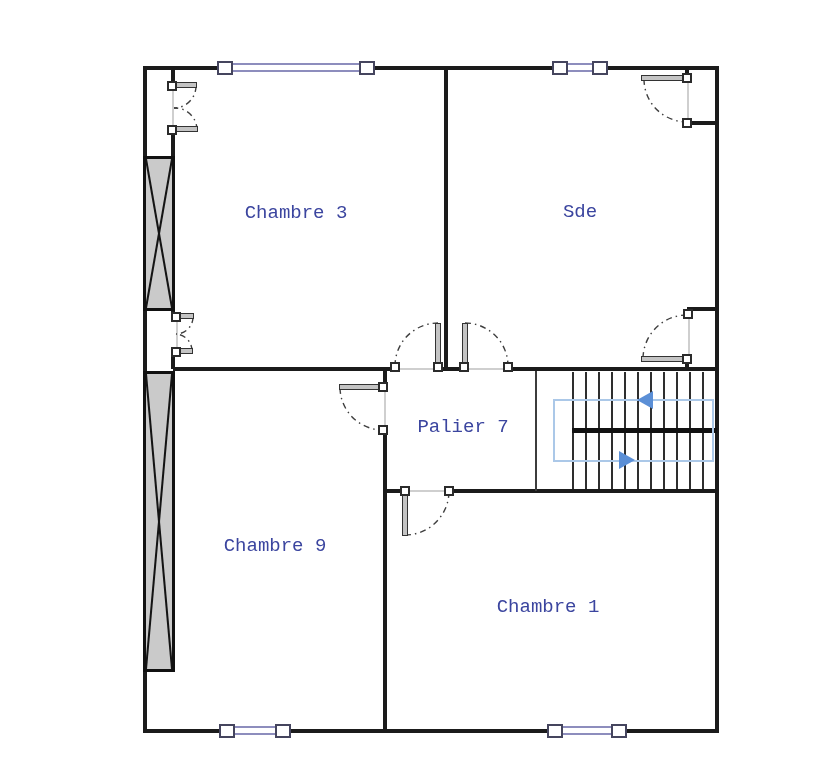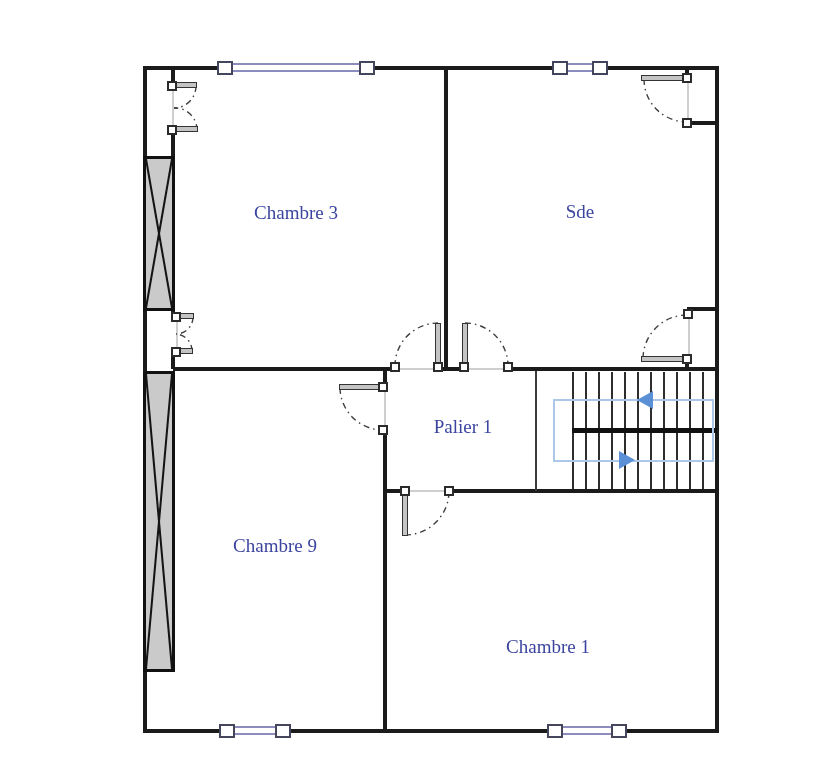--- a/index.html
+++ b/index.html
@@ -1,18 +1,18 @@
 <!DOCTYPE html>
 <html style="--wall: #1b1b1b; --room-label: #3b459f; --window-frame: #8d8dbd; --window-cap-border: #45455e; --hatch-fill: #cacaca; --door-arc: #3f3f3f; --door-leaf: #c4c4c4; --jamb-border: #2b2b2b; --thin-line: #cfcfcf; --tread: #2e2e2e; --stair-route: #abc8e8; --stair-arrow: #5b8fd6;"><head>
 <meta charset="utf-8">
 <style>
   html,body { margin:0; padding:0; background:#ffffff; }
   #canvas {
     position:relative; width:835px; height:779px; background:#ffffff;
-    font-family:Liberation Serif, serif; overflow:hidden;
+    font-family:Liberation Mono, monospace; overflow:hidden;
   }
   .wall  { position:absolute; background:var(--wall,#1b1b1b); }
   .edge  { position:absolute; background:#3c3c3c; }
   .thin  { position:absolute; background:var(--thin-line,#cfcfcf); }
   .leaf  { position:absolute; background:var(--door-leaf,#c4c4c4); border:1px solid #333; box-sizing:border-box; }
   .jamb  { position:absolute; width:10px; height:10px; background:#fff; border:2px solid var(--jamb-border,#2b2b2b); box-sizing:border-box; }
   .cap   { position:absolute; width:16px; height:14px; background:#fff; border:2px solid var(--window-cap-border,#45455e); box-sizing:border-box; }
   .winline { position:absolute; height:9px; background:#fff; border-top:2px solid var(--window-frame,#8d8dbd); border-bottom:2px solid var(--window-frame,#8d8dbd); box-sizing:border-box; }
   .hatch { position:absolute; background:var(--hatch-fill,#cacaca); border:3px solid #111; box-sizing:border-box; }
   .hatch svg { display:block; width:100%; height:100%; }
@@ -150,17 +150,17 @@
   <div class="jamb" style="left:682px;top:118px;"></div>
   <div class="jamb" style="left:683px;top:309px;"></div>
   <div class="jamb" style="left:682px;top:354px;"></div>
   <div class="jamb" style="left:167px;top:81px;"></div>
   <div class="jamb" style="left:167px;top:125px;"></div>
   <div class="jamb" style="left:171px;top:312px;"></div>
   <div class="jamb" style="left:171px;top:347px;"></div>
 
   <div class="room-label" style="left:296px;top:213px;">Chambre 3</div>
   <div class="room-label" style="left:580px;top:212px;">Sde</div>
-  <div class="room-label" style="left:463px;top:427px;">Palier 1</div>
+  <div class="room-label" style="left:463px;top:427px;">Palier 7</div>
   <div class="room-label" style="left:275px;top:546px;">Chambre 9</div>
-  <div class="room-label" style="left:548px;top:607px;margin-top:40px;">Chambre 1</div>
+  <div class="room-label" style="left:548px;top:607px;">Chambre 1</div>
 
 </div>
 
 </body></html>

